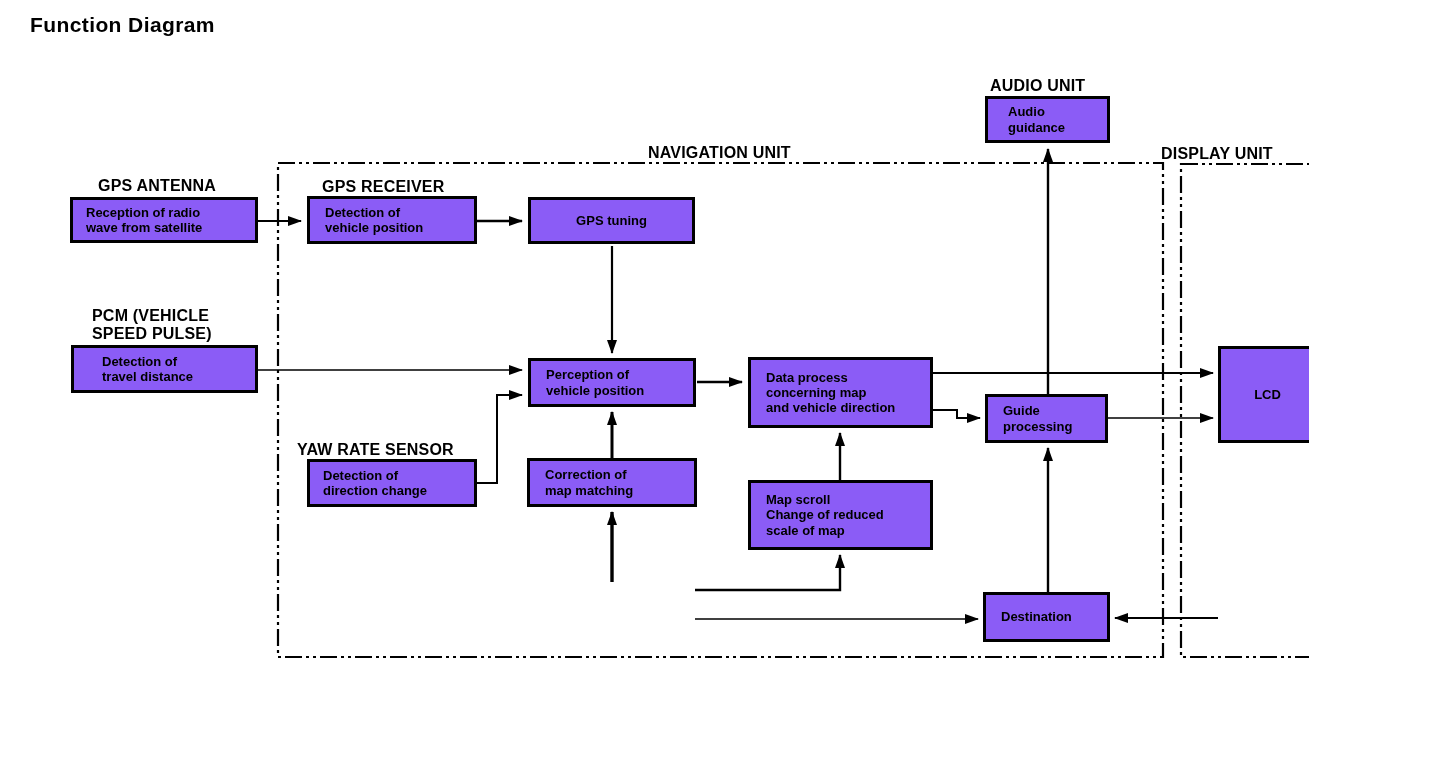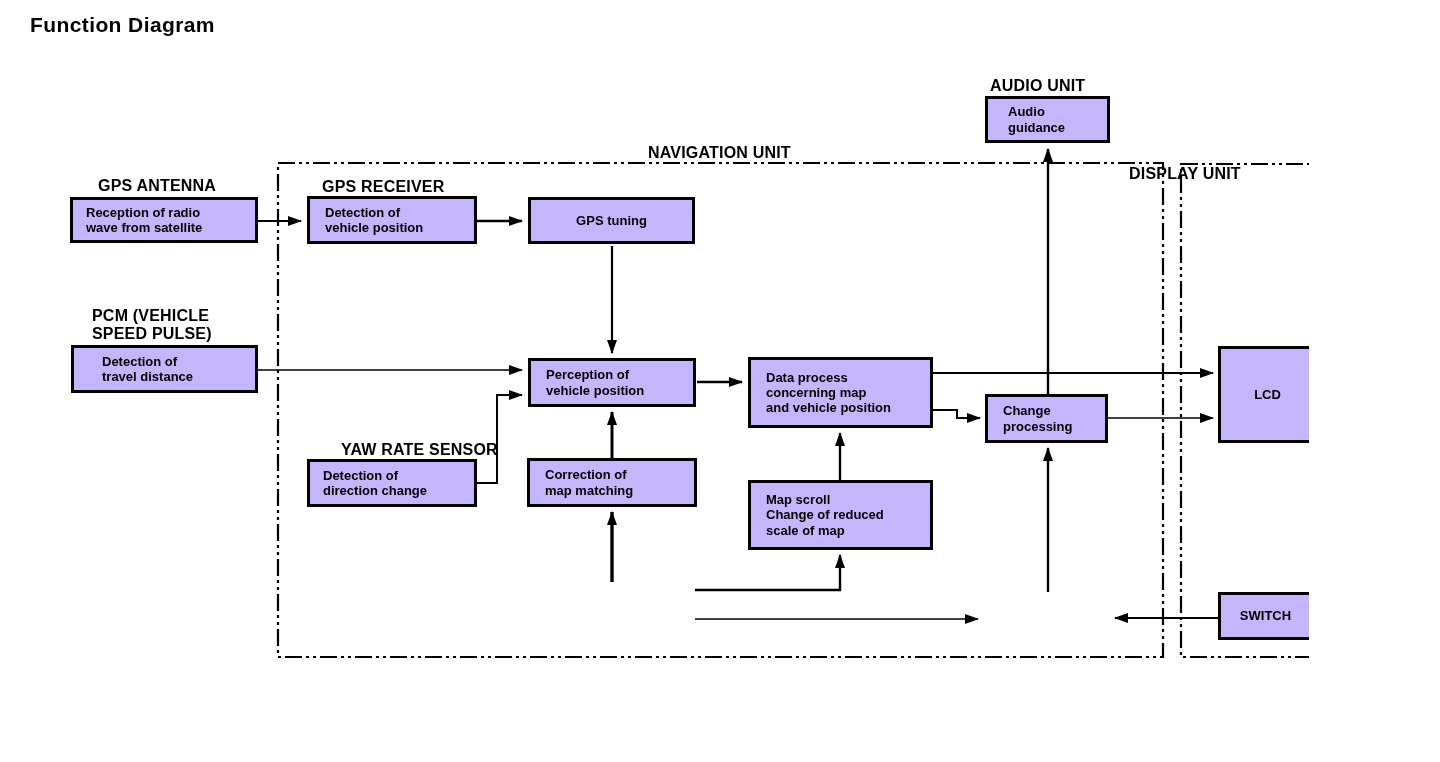--- a/index.html
+++ b/index.html
@@ -11,21 +11,21 @@
     position:absolute; left:30px; top:13px;
     font-size:21px; font-weight:bold; letter-spacing:0.4px;
     white-space:pre-line;
   }
   .lbl {
     position:absolute; font-size:16px; font-weight:bold;
     letter-spacing:0.2px; line-height:1.1; white-space:pre-line;
   }
   .box {
     position:absolute; box-sizing:border-box;
-    border:3px solid #000; background:#c4b5fd;
+    border:3px solid #000; background:#8b5cf6;
     display:flex; align-items:center;
     font-size:13px; font-weight:bold; line-height:1.18;
     white-space:pre-line;
     z-index:3;
   }
   .box.pad   { padding-left:13px; }
   .box.pad15 { padding-left:15px; }
   .box.pad20 { padding-left:20px; }
   .box.pad28 { padding-left:28px; }
   .box.center{ justify-content:center; text-align:center; }
@@ -62,27 +62,27 @@
     <polyline points="695,619 978,619" fill="none" stroke="#000" stroke-width="1.6" marker-end="url(#ah)"></polyline>
     <polyline points="933,373 1213,373" fill="none" stroke="#000" stroke-width="1.8" marker-end="url(#ah)"></polyline>
     <polyline points="933,410 957,410 957,418 980,418" fill="none" stroke="#000" stroke-width="2" marker-end="url(#ah)"></polyline>
     <polyline points="1108,418 1213,418" fill="none" stroke="#000" stroke-width="1.6" marker-end="url(#ah)"></polyline>
     <polyline points="1048,394 1048,149" fill="none" stroke="#000" stroke-width="2.4" marker-end="url(#ah)"></polyline>
     <polyline points="1048,592 1048,448" fill="none" stroke="#000" stroke-width="2.4" marker-end="url(#ah)"></polyline>
     <polyline points="1218,618 1115,618" fill="none" stroke="#000" stroke-width="1.8" marker-end="url(#ah)"></polyline>
   </svg>
 
   <div class="lbl" style="left:648px; top:144px;">NAVIGATION UNIT</div>
-  <div class="lbl" style="left:1129px; top:145px;margin-top:20px;">DISPLAY UNIT</div>
+  <div class="lbl" style="left:1161px; top:145px;">DISPLAY UNIT</div>
   <div class="lbl" style="left:990px; top:77px;">AUDIO UNIT</div>
   <div class="lbl" style="left:98px; top:177px;">GPS ANTENNA</div>
   <div class="lbl" style="left:322px; top:178px;">GPS RECEIVER</div>
   <div class="lbl" style="left:92px; top:307px;">PCM (VEHICLE
 SPEED PULSE)</div>
-  <div class="lbl" style="left:297px; top:441px;margin-left:44px;">YAW RATE SENSOR</div>
+  <div class="lbl" style="left:297px; top:441px;">YAW RATE SENSOR</div>
 
   <div class="box pad" style="left:70px; top:197px; width:188px; height:46px;">
     <span>Reception of radio
 wave from satellite</span>
   </div>
 
   <div class="box pad15" style="left:307px; top:196px; width:170px; height:48px;">
     <span>Detection of
 vehicle position</span>
   </div>
@@ -97,52 +97,52 @@
   </div>
 
   <div class="box pad15" style="left:528px; top:358px; width:168px; height:49px;">
     <span>Perception of
 vehicle position</span>
   </div>
 
   <div class="box pad15" style="left:748px; top:357px; width:185px; height:71px;">
     <span>Data process
 concerning map
-and vehicle position</span>
+and vehicle direction</span>
   </div>
 
   <div class="box pad" style="left:307px; top:459px; width:170px; height:48px;">
     <span>Detection of
 direction change</span>
   </div>
 
   <div class="box pad15" style="left:527px; top:458px; width:170px; height:49px;">
     <span>Correction of
 map matching</span>
   </div>
 
   <div class="box pad15" style="left:748px; top:480px; width:185px; height:70px;">
     <span>Map scroll
 Change of reduced
 scale of map</span>
   </div>
 
   <div class="box pad15" style="left:985px; top:394px; width:123px; height:49px;">
-    <span>Change
+    <span>Guide
 processing</span>
   </div>
 
 
+  <div class="box pad15" style="left:983px; top:592px; width:127px; height:50px;">
+    <span>Destination</span>
+  </div>
 
   <div class="box pad20" style="left:985px; top:96px; width:125px; height:47px;">
     <span>Audio
 guidance</span>
   </div>
 
   <div class="box center" style="left:1218px; top:346px; width:99px; height:97px;">
     <span>LCD</span>
   </div>
 
-  <div class="box center" style="left:1218px; top:592px; width:95px; height:48px;">
-    <span>SWITCH</span>
-  </div>
 
 </div>
 
 </body></html>

